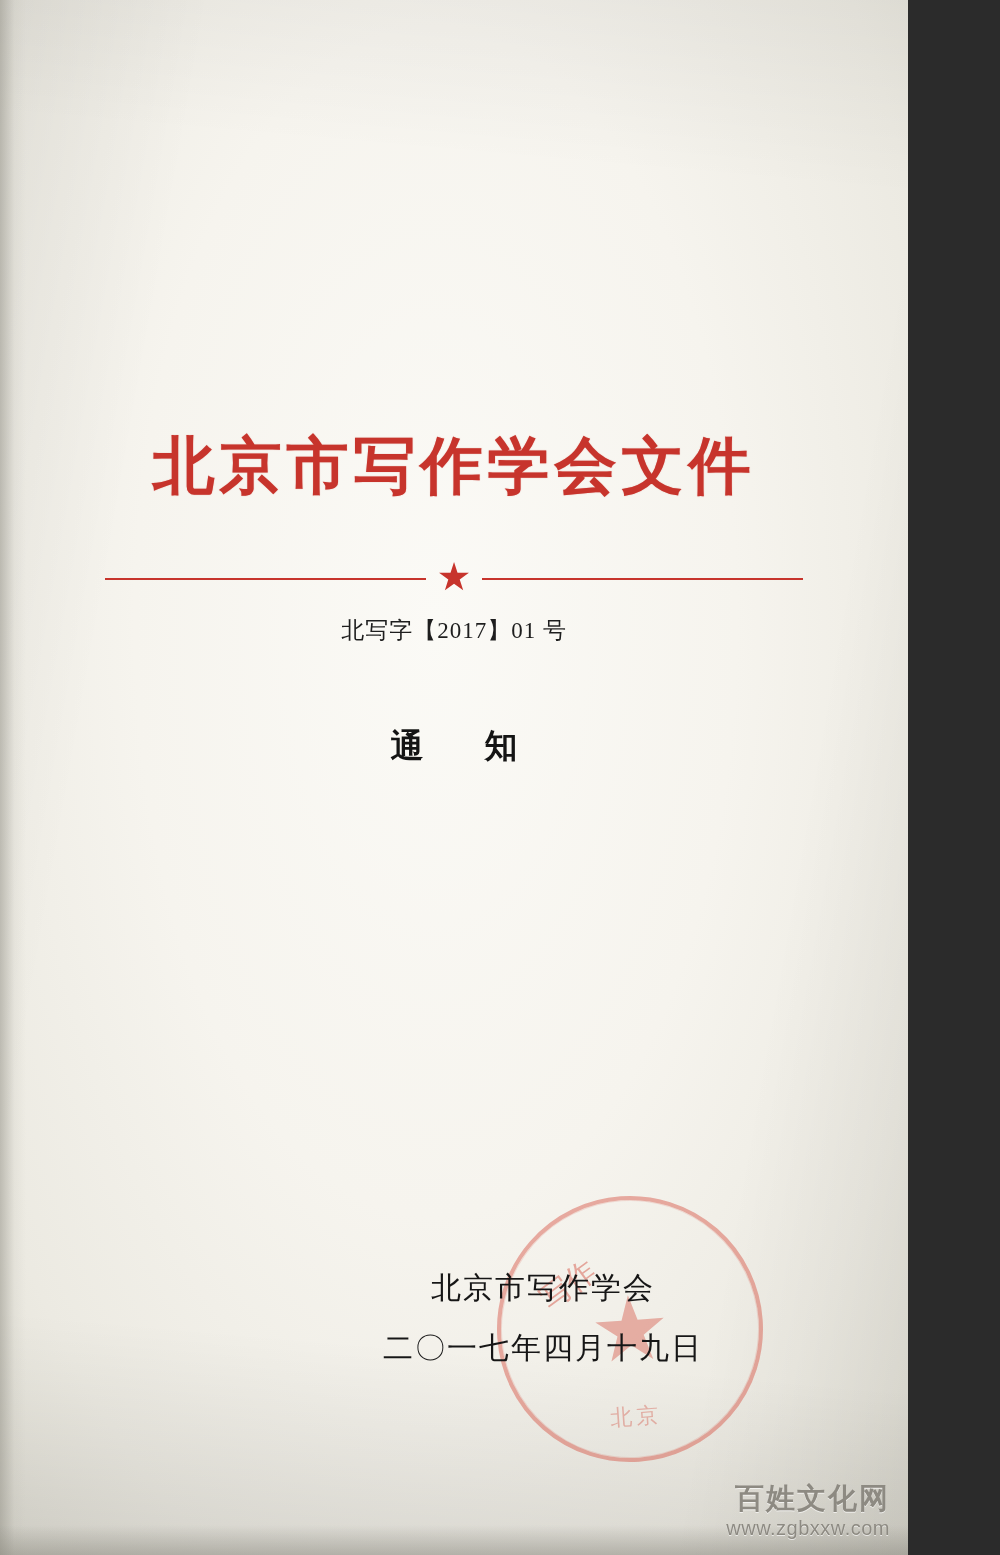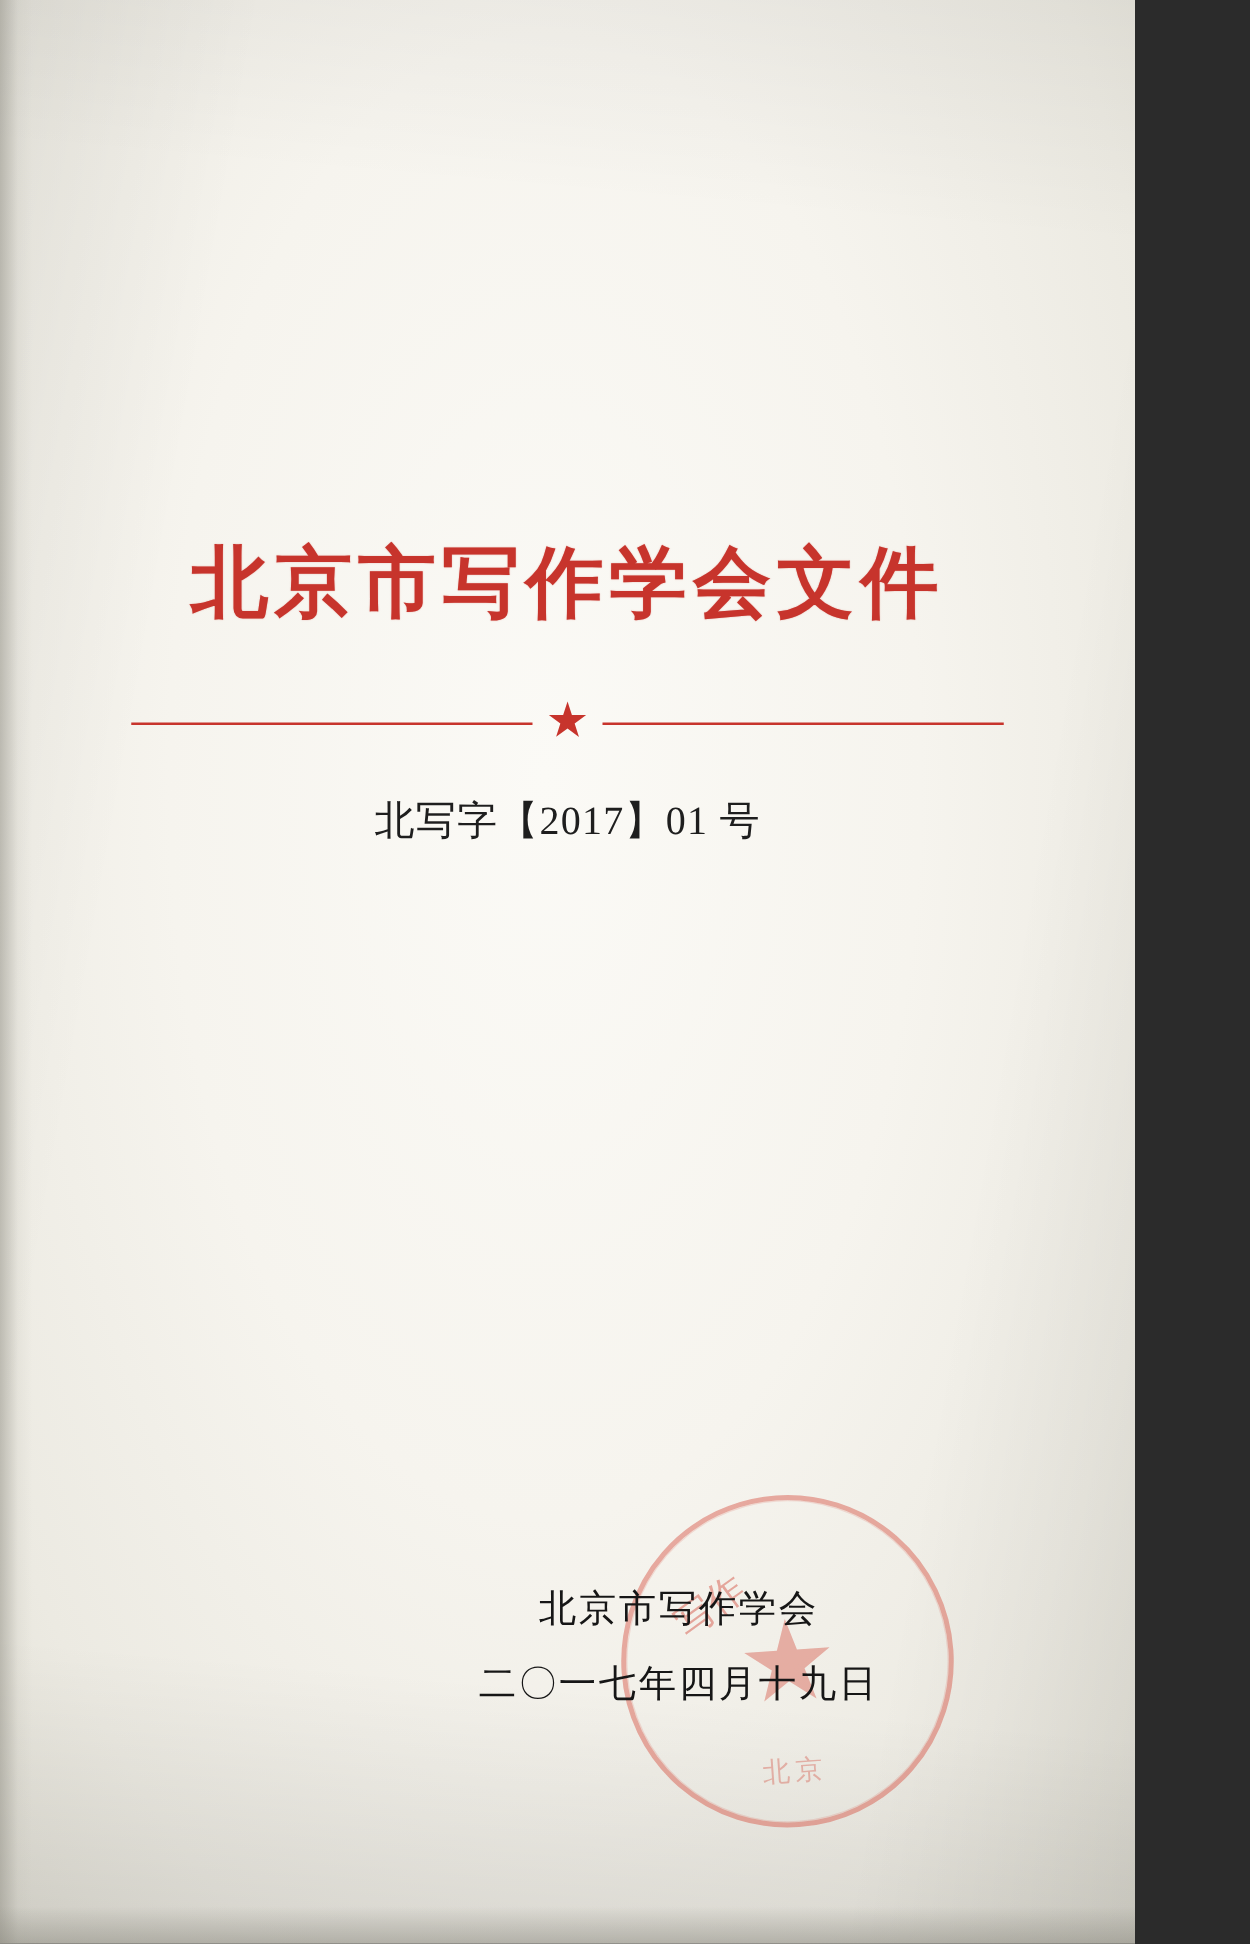--- a/index.html
+++ b/index.html
@@ -80,25 +80,25 @@
     width: 56px;
     text-align: center;
     color: #c7342c;
     font-size: 34px;
     line-height: 1;
     transform: translateY(-2px);
   }
 
   .doc-number {
     position: absolute;
-    top: 635px;
+    top: 615px;
     left: 0;
     width: 100%;
     text-align: center;
-    font-size: 32px;
+    font-size: 23px;
     letter-spacing: 1px;
     color: #1e1e1e;
   }
 
   
   .doc-title {
     position: absolute;
     top: 718px;
     left: 120px;
     right: 120px;
@@ -232,30 +232,35 @@
 
   <div class="rule-row">
     <div class="rule-line"></div>
     <div class="rule-star">★</div>
     <div class="rule-line"></div>
   </div>
 
   <div class="doc-number">北写字【2017】01 号</div>
 
   <div class="doc-title">
+    <div class="line2">通　知</div>
   </div>
 
 
   <div class="seal">
     <div class="seal-ring-text">
       <span style="transform: rotate(-32deg) translate(-54px, -92px);">写作</span>
     </div>
     <div class="seal-star">★</div>
     <div class="seal-bottom-text">北京</div>
   </div>
 
   <div class="signature">
     <div>北京市写作学会</div>
     <div>二〇一七年四月十九日</div>
   </div>
 
+  <div class="watermark">
+    <div class="wm-cn">百姓文化网</div>
+    <div class="wm-url">www.zgbxxw.com</div>
+  </div>
 
 </div>
 
 </body></html>

